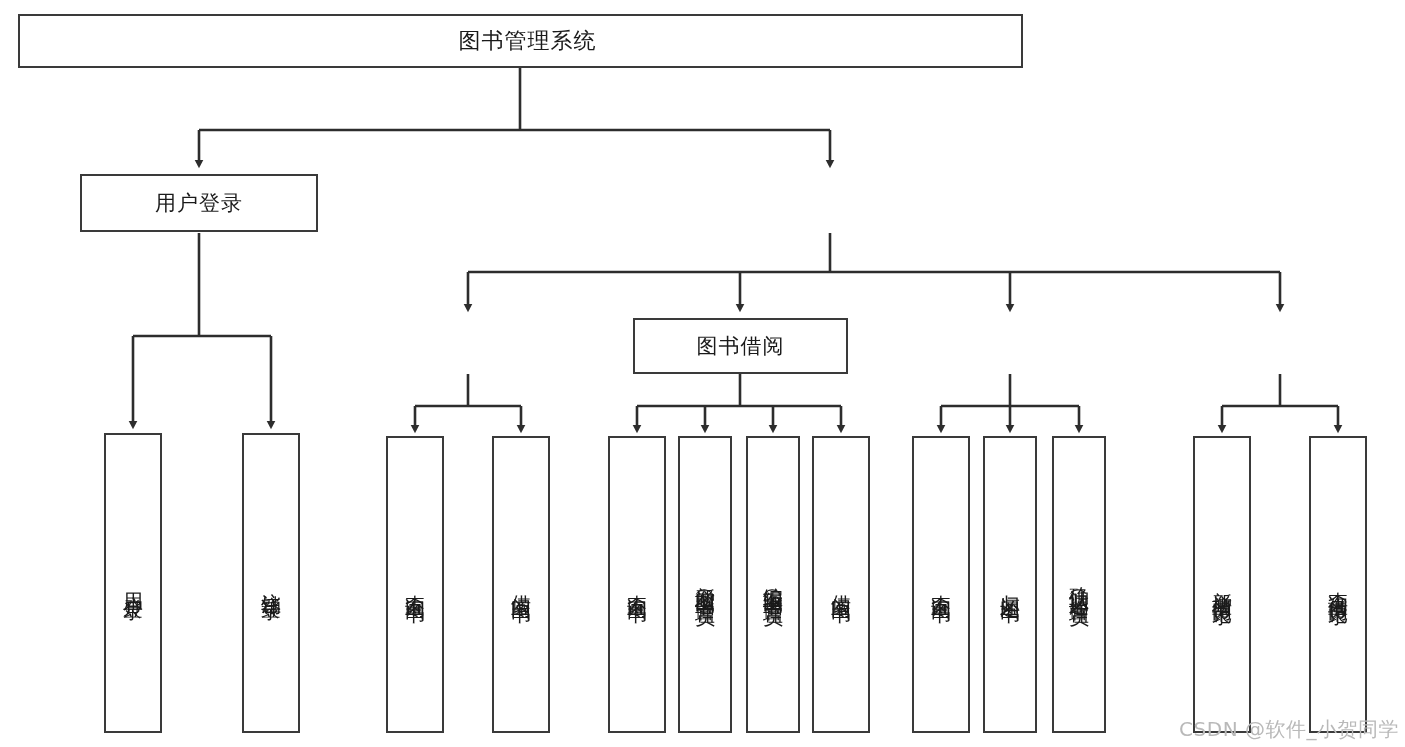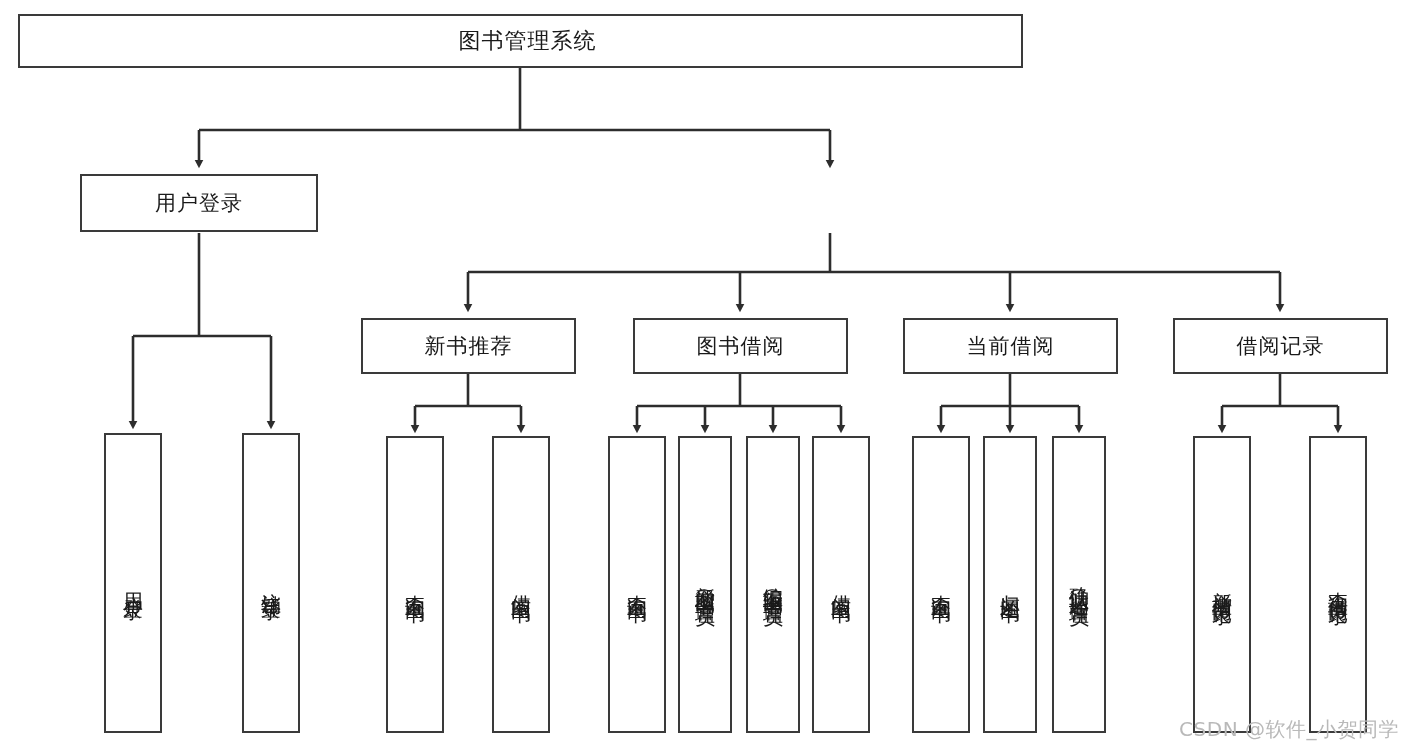--- a/index.html
+++ b/index.html
@@ -72,31 +72,22 @@
   </svg>
 
   <div class="node root h-node" style="left:18px;top:14px;width:1005px;height:54px;padding-left:14px;">
     <span class="lbl">图书管理系统</span>
   </div>
 
   <div class="node h-node" style="left:80px;top:174px;width:238px;height:58px;">
     <span class="lbl">用户登录</span>
   </div>
 
-  <div class="node h-node" style="left:361px;top:318px;width:215px;height:56px;">
-    <span class="lbl">新书推荐</span>
-  </div>
   <div class="node h-node" style="left:633px;top:318px;width:215px;height:56px;">
     <span class="lbl">图书借阅</span>
-  </div>
-  <div class="node h-node" style="left:903px;top:318px;width:215px;height:56px;">
-    <span class="lbl">当前借阅</span>
-  </div>
-  <div class="node h-node" style="left:1173px;top:318px;width:215px;height:56px;">
-    <span class="lbl">借阅记录</span>
   </div>
 
   <div class="node v-node" style="left:104px;top:433px;width:58px;height:300px;">
     <span class="lbl">用户登录</span>
   </div>
   <div class="node v-node" style="left:242px;top:433px;width:58px;height:300px;">
     <span class="lbl">注销登录</span>
   </div>
 
   <div class="node v-node" style="left:386px;top:436px;width:58px;height:297px;">

